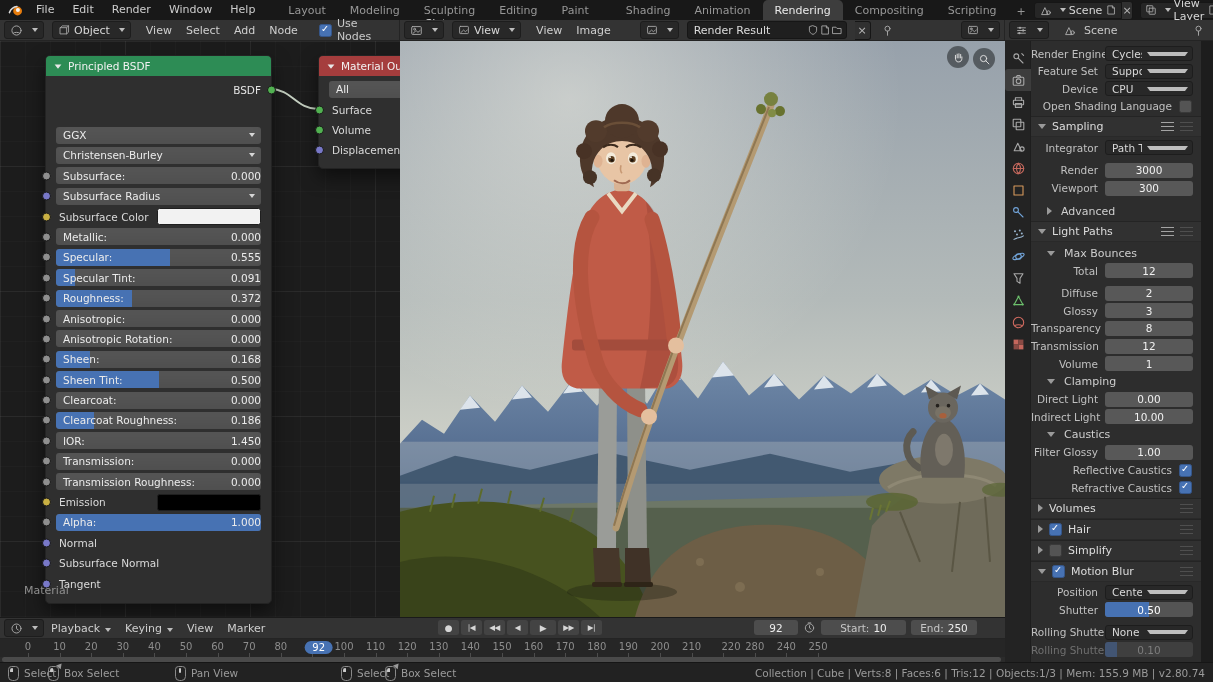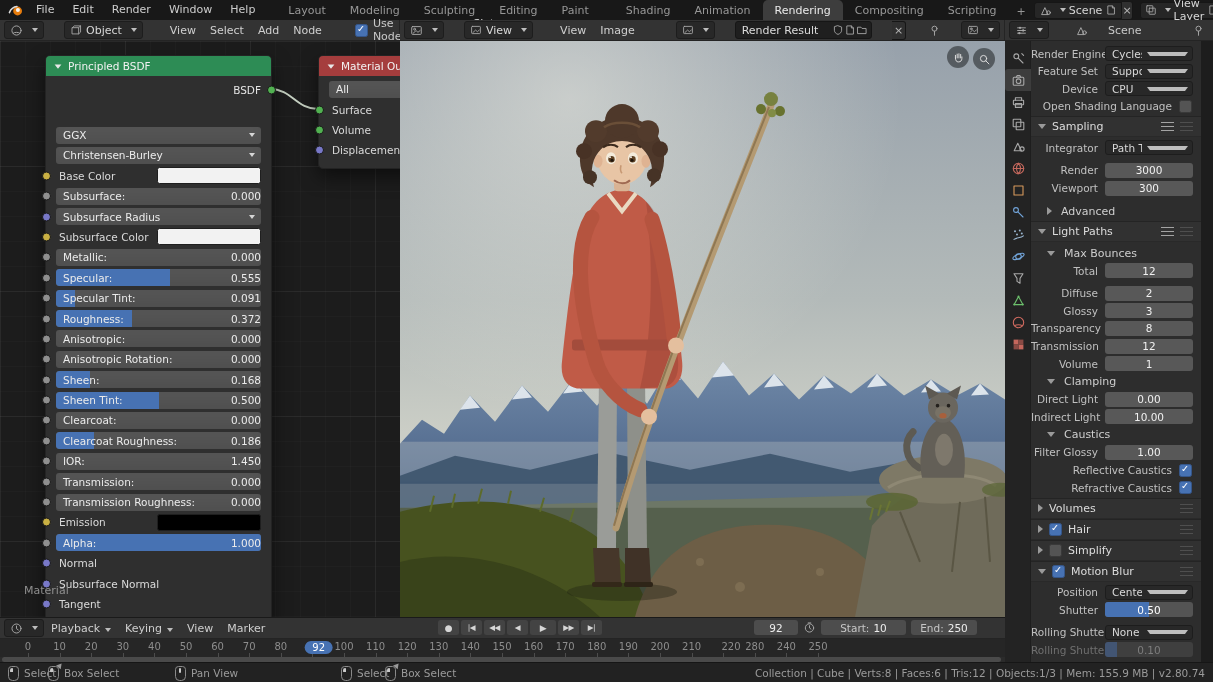--- a/index.html
+++ b/index.html
@@ -23,21 +23,21 @@
   #topbar{position:absolute;left:0;top:0;width:1213px;height:20px;background:#181818;display:flex;align-items:center;}
   .menu-item{padding:0 9px;line-height:20px;color:#cdcdcd;}
   #tabs{display:flex;align-items:flex-end;height:20px;margin-left:12px;}
   .tab{padding:3px 12px 2px;line-height:15px;color:#979797;border-radius:5px 5px 0 0;}
   .tab.active{background:#3d3d3d;color:#eaeaea;}
   .tab-add{padding:3px 8px 2px;color:#979797;}
   .id-sel{display:flex;align-items:center;background:#262626;border:1px solid #161616;border-radius:3px 0 0 3px;height:15px;padding:0 4px;gap:3px;color:#d6d6d6;}
   .id-x{width:15px;height:17px;background:#303030;border:1px solid #161616;border-left:none;border-radius:0 3px 3px 0;display:flex;align-items:center;justify-content:center;margin-right:7px;}
 
   
-  .ed-header{position:absolute;top:20px;height:21px;background:#333333;border-bottom:1px solid #242424;border-right:1px solid #242424;display:flex;align-items:center;gap:20px;padding:0 4px;box-sizing:border-box;}
+  .ed-header{position:absolute;top:20px;height:21px;background:#333333;border-bottom:1px solid #242424;border-right:1px solid #242424;display:flex;align-items:center;gap:8px;padding:0 4px;box-sizing:border-box;}
   #shader-header{left:0;width:400px;}
   #image-header{left:400px;width:605px;}
   #props-header{left:1005px;width:208px;border-right:none;}
   .hdr-btn{display:flex;align-items:center;background:#282828;border:1px solid #1d1d1d;border-radius:3px;height:16px;padding:0 5px;gap:4px;color:#d8d8d8;}
   .hdr-menu{padding:0 7px;color:#cfcfcf;line-height:21px;}
   .hdr-field{display:flex;align-items:center;background:#1f1f1f;border:1px solid #161616;border-radius:3px;height:16px;color:#dcdcdc;}
   .ml{margin-left:14px;} .mla{margin-left:auto;}
 
   
   #node-editor{position:absolute;left:0;top:41px;width:400px;height:576px;overflow:hidden;background:#1c1c1c;
@@ -355,25 +355,20 @@
               <div class="nfield ndrop">
                 <span class="nlab">GGX</span>
                 <span class="chev"></span>
               </div>
             </div>
             <div class="nrow">
               <div class="nfield ndrop">
                 <span class="nlab">Christensen-Burley</span>
                 <span class="chev"></span>
               </div>
-            </div>
-            <div class="nrow">
-              <span class="sock l yellow"></span>
-              <span class="nlab-plain">Base Color</span>
-              <div class="swatch" style="background: rgb(242, 242, 242);"></div>
             </div>
             <div class="nrow">
               <span class="sock l gray"></span>
               <div class="nfield">
                 <span class="nlab">Subsurface:</span>
                 <span class="nval">0.000</span>
               </div>
             </div>
             <div class="nrow">
               <span class="sock l purple"></span>

